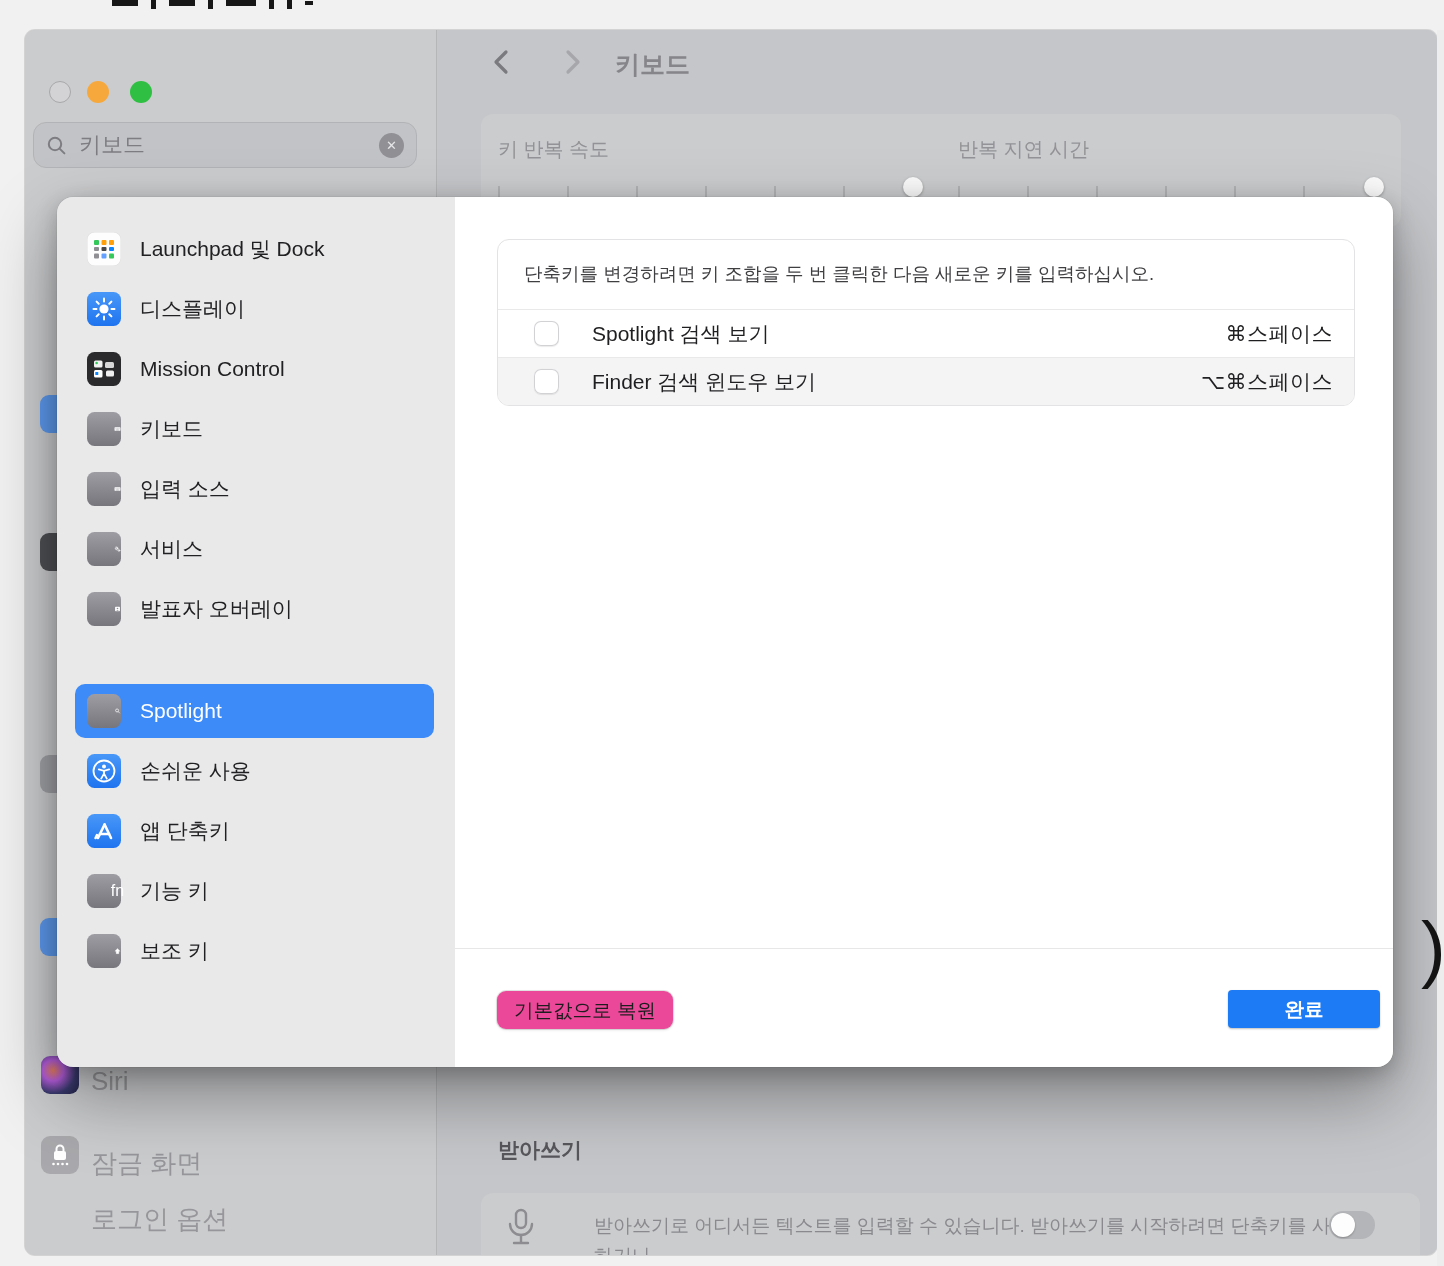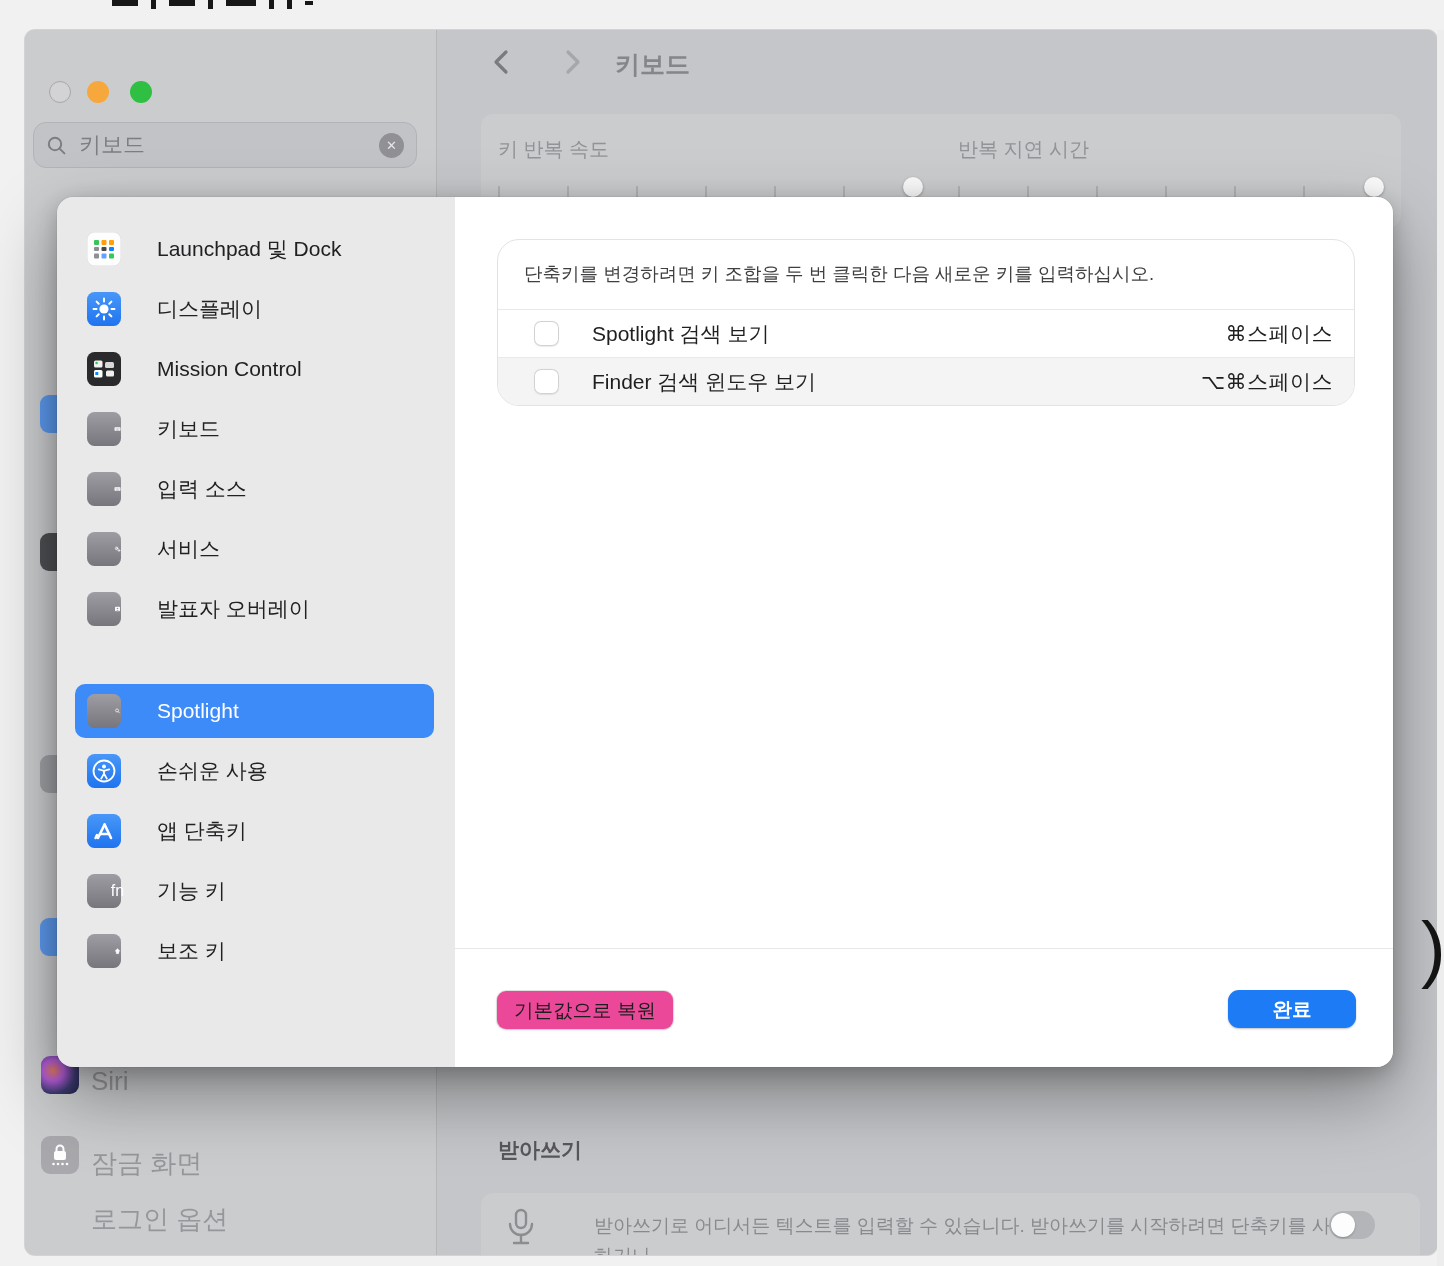--- a/index.html
+++ b/index.html
@@ -64,47 +64,47 @@
   .mic { position:absolute; left:68px; top:1178px; }
 
   
   .modal { position:absolute; left:57px; top:197px; width:1336px; height:870px; border-radius:16px;
            display:flex; z-index:20;
            box-shadow:0 30px 70px rgba(0,0,0,.35), 0 6px 22px rgba(0,0,0,.22), 0 0 0 .5px rgba(0,0,0,.08); }
   .m-side { width:398px; background:#e9e9ea; border-radius:16px 0 0 16px; padding:25px 21px 0 18px; }
   .m-main { flex:1; background:#ffffff; border-radius:0 16px 16px 0; position:relative; }
 
   .sb-item { height:54px; margin-bottom:6px; border-radius:10px; display:flex; align-items:center;
-             padding-left:12px; gap:36px; }
+             padding-left:12px; gap:19px; }
   .sb-item.selected { background:#3d8bf8;margin-top:48px; }
   .sb-label { font-size:21px; color:#212123; }
   .sb-item.selected .sb-label { color:#ffffff; }
   .ic { width:34px; height:34px; border-radius:7.5px; display:flex; align-items:center; justify-content:center; flex:none; }
   .ic-white { background:#fdfdfd; box-shadow:inset 0 0 0 .5px rgba(0,0,0,.12); }
   .ic-blue  { background:linear-gradient(#4897f8,#1f74ef); }
   .ic-gray  { background:linear-gradient(#9d9da3,#76767c);padding-left:27px; }
   .ic-black { background:#2a2a2c; }
   .ic-fn { color:#fff; font-size:16px; font-weight:500; }
 
   .shortcut-card { position:absolute; left:42px; top:42px; width:858px; background:#fff;
-                   border:1px solid #e3e3e5; border-radius:22px; overflow:hidden; }
+                   border:1px solid #e3e3e5; border-radius:12px; overflow:hidden; }
   .instruction { padding:21px 26px 23px; font-size:18.5px; color:#3f3f42; }
   .sc-row { display:flex; align-items:center; height:48px; padding:0 21px 0 36px;
             border-top:1px solid #e9e9ea; font-size:21px; color:#1f1f21; }
   .sc-row.alt { background:#f4f4f5; }
   .checkbox { width:25px; height:25px; border-radius:7px; background:#fff; flex:none;
               box-shadow:inset 0 0 0 1px #d2d2d5, 0 .5px 1px rgba(0,0,0,.08); }
   .sc-label { margin-left:33px; }
   .sc-key { margin-left:auto; letter-spacing:.5px; }
 
   .footer-div { position:absolute; left:0; right:0; top:751px; border-top:1px solid #e7e7e8; }
   .btn-restore { position:absolute; left:42px; top:794px; height:38px; padding:0 17px; border-radius:9px;
                  background:#ec4899; font-size:19.5px; color:#1d1d1f; display:flex; align-items:center;
                  box-shadow:0 0 0 1px rgba(0,0,0,.10), 0 1px 3px rgba(0,0,0,.12); }
-  .btn-done { position:absolute; left:773px; top:793px; width:128px; height:38px; border-radius:11px;
+  .btn-done { position:absolute; left:773px; top:793px; width:152px; height:38px; border-radius:4px;
               background:#1e7bf6; color:#fff; font-size:19.5px; font-weight:700;
               display:flex; align-items:center; justify-content:center;
               box-shadow:0 1px 2px rgba(0,0,0,.25); }
 
   .right-strip { position:absolute; left:1437px; top:30px; width:7px; height:1236px; background:#ededee; z-index:25; }
   .paren { position:absolute; left:1421px; top:906px; font-size:74px; color:#141414; z-index:30; }
 </style>
 </head>
 <body>
 

